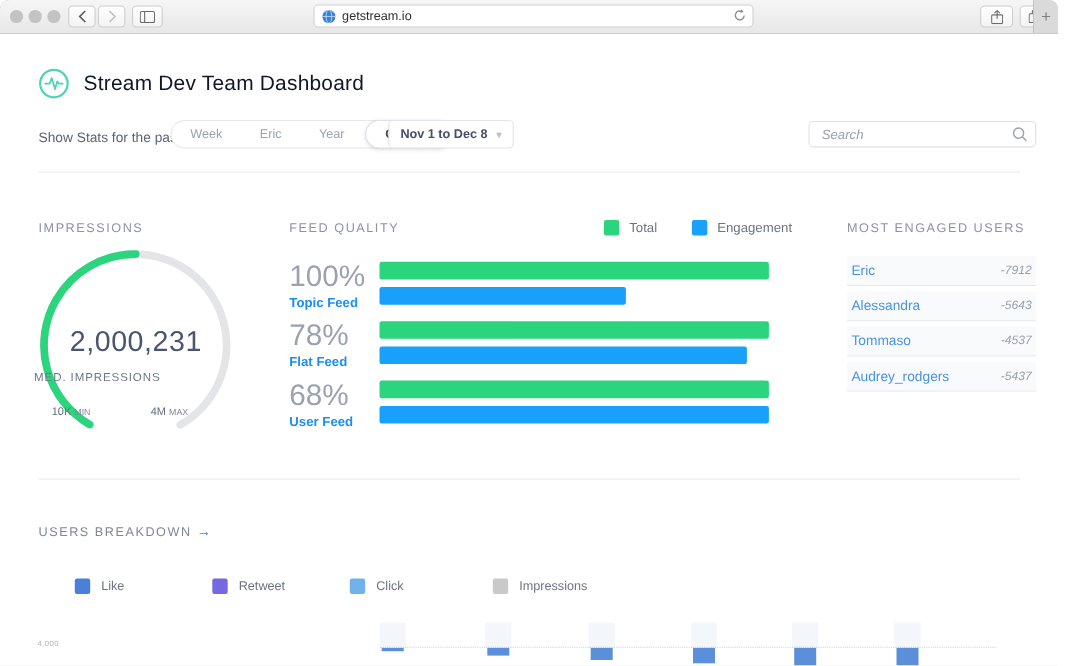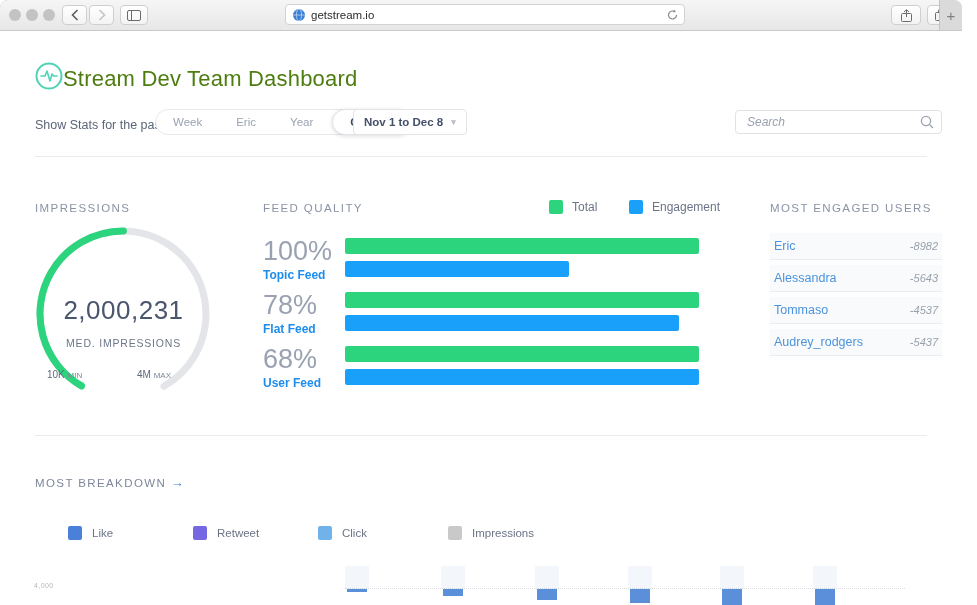--- a/index.html
+++ b/index.html
@@ -28,21 +28,21 @@
   .btn-share { left:891px; width:30px; }
   .btn-tabs  { left:927px; width:28px; }
   .btn-plus  { position:absolute; right:0; top:0; width:22px; height:30px; background:#dadada;
                border-left:1px solid #c2c2c2; border-radius:0 8px 0 0; display:flex; align-items:center;
                justify-content:center; font-size:15px; color:#7f7f7f; }
 
   
   .page { position:absolute; top:31px; left:0; right:0; bottom:0; background:#fff; }
 
   .logo { position:absolute; left:35px; top:31px; }
-  .page-title { position:absolute; left:63px; top:35px; font-size:22px; color:#4d7c0f; letter-spacing:.2px; }
+  .page-title { position:absolute; left:76px; top:35px; font-size:19px; color:#0f172a; letter-spacing:.2px; }
 
   .filter-label { position:absolute; left:35px; top:87px; font-size:12.5px; color:#5a6577; }
   .pill-group { position:absolute; left:155px; top:78px; height:26px; border:1px solid #e6e8ec;
                 border-radius:14px; display:flex; align-items:center; box-sizing:border-box; background:#fff; }
   .pill-opt { font-size:11.5px; color:#9aa3b2; padding:0 17px; cursor:default; }
   .pill-opt.selected { background:#fff; border:1px solid #e0e3e8; border-radius:14px;
                        box-shadow:0 1px 4px rgba(0,0,0,.14); color:#3f4a5e; font-weight:bold;
                        padding:6px 17px; margin:-1px -1px -1px 2px; }
   .date-btn { position:absolute; left:353px; top:78px; height:26px; padding:0 10px; border:1px solid #e1e4e8;
               border-radius:4px; background:#fff; box-sizing:border-box; display:flex; align-items:center;
@@ -67,21 +67,21 @@
 
   .legend-item { position:absolute; display:flex; align-items:center; gap:9px; }
   .legend-sw { width:14px; height:14px; border-radius:2px; }
   .legend-lb { font-size:12px; color:#6b7486; }
   .lg-total { left:549px; top:169px; } .lg-eng { left:629px; top:169px; }
 
   
   .gauge-svg { position:absolute; left:31px; top:196px; }
   .gauge-value { position:absolute; left:31px; top:264px; width:185px; text-align:center;
                  font-size:26px; color:#4a556e; letter-spacing:.5px; }
-  .gauge-caption { position:absolute; left:31px; top:306px; width:185px; text-align:center;
+  .gauge-caption { position:absolute; left:31px; top:306px; width:185px; text-align:left;
                    font-size:10.5px; letter-spacing:.8px; color:#6d7789; }
   .gauge-min { position:absolute; left:47px; top:338px; font-size:10px; color:#5f6a7e; }
   .gauge-max { position:absolute; left:137px; top:338px; font-size:10px; color:#5f6a7e; }
   .gauge-min .unit, .gauge-max .unit { font-size:8px; color:#7d8798; }
 
   
   .fq-row { position:absolute; left:263px; width:440px; height:52px; }
   .fq1{top:205px}.fq2{top:259px}.fq3{top:313px}
   .fq-pct { position:absolute; left:0; top:0; font-size:27px; font-weight:normal; color:#9aa2b1; }
   .fq-feed { position:absolute; left:0; top:32px; font-size:12px; font-weight:bold; color:#1d8dee; }
@@ -238,39 +238,39 @@
     <div class="fq-row fq3">
       <span class="fq-pct">68%</span>
       <span class="fq-feed">User Feed</span>
       <div class="fq-bar total" style="max-width: 354px; width: 88%; background: rgb(43, 212, 125);"></div>
       <div class="fq-bar eng" style="max-width: 354px; width: 95%; background: rgb(24, 160, 251);"></div>
     </div>
 
     <div class="users">
       <div class="user-row">
         <span class="user-name">Eric</span>
-        <span class="user-score">-8982</span>
+        <span class="user-score">-7912</span>
       </div>
       <div class="user-row">
         <span class="user-name">Alessandra</span>
         <span class="user-score">-5643</span>
       </div>
       <div class="user-row">
         <span class="user-name">Tommaso</span>
         <span class="user-score">-4537</span>
       </div>
       <div class="user-row">
         <span class="user-name">Audrey_rodgers</span>
         <span class="user-score">-5437</span>
       </div>
     </div>
 
     <div class="rule r2"></div>
 
-    <span class="sec-title st-events"><span>MOST BREAKDOWN</span> <span class="arrow">→</span></span>
+    <span class="sec-title st-events"><span>USERS BREAKDOWN</span> <span class="arrow">→</span></span>
 
     <span class="ev-legend-item ev1">
       <span class="legend-sw" style="background: rgb(74, 128, 217);"></span>
       <span class="ev-lb">Like</span>
     </span>
     <span class="ev-legend-item ev2">
       <span class="legend-sw" style="background: rgb(118, 104, 227);"></span>
       <span class="ev-lb">Retweet</span>
     </span>
     <span class="ev-legend-item ev3">

